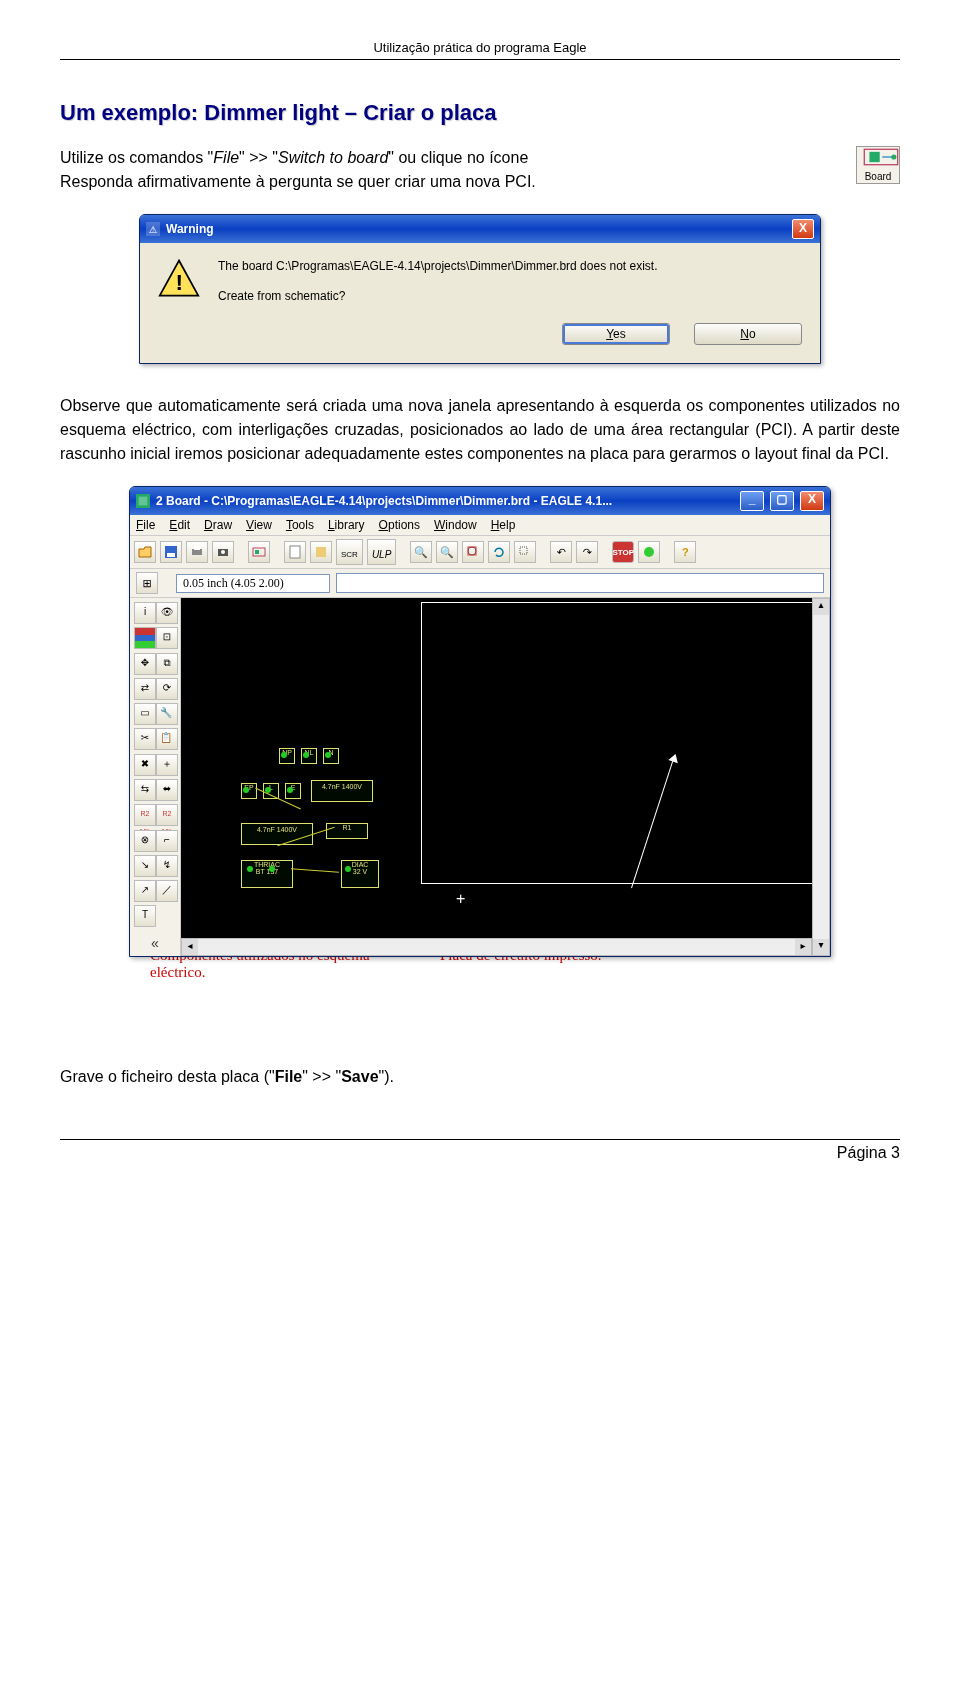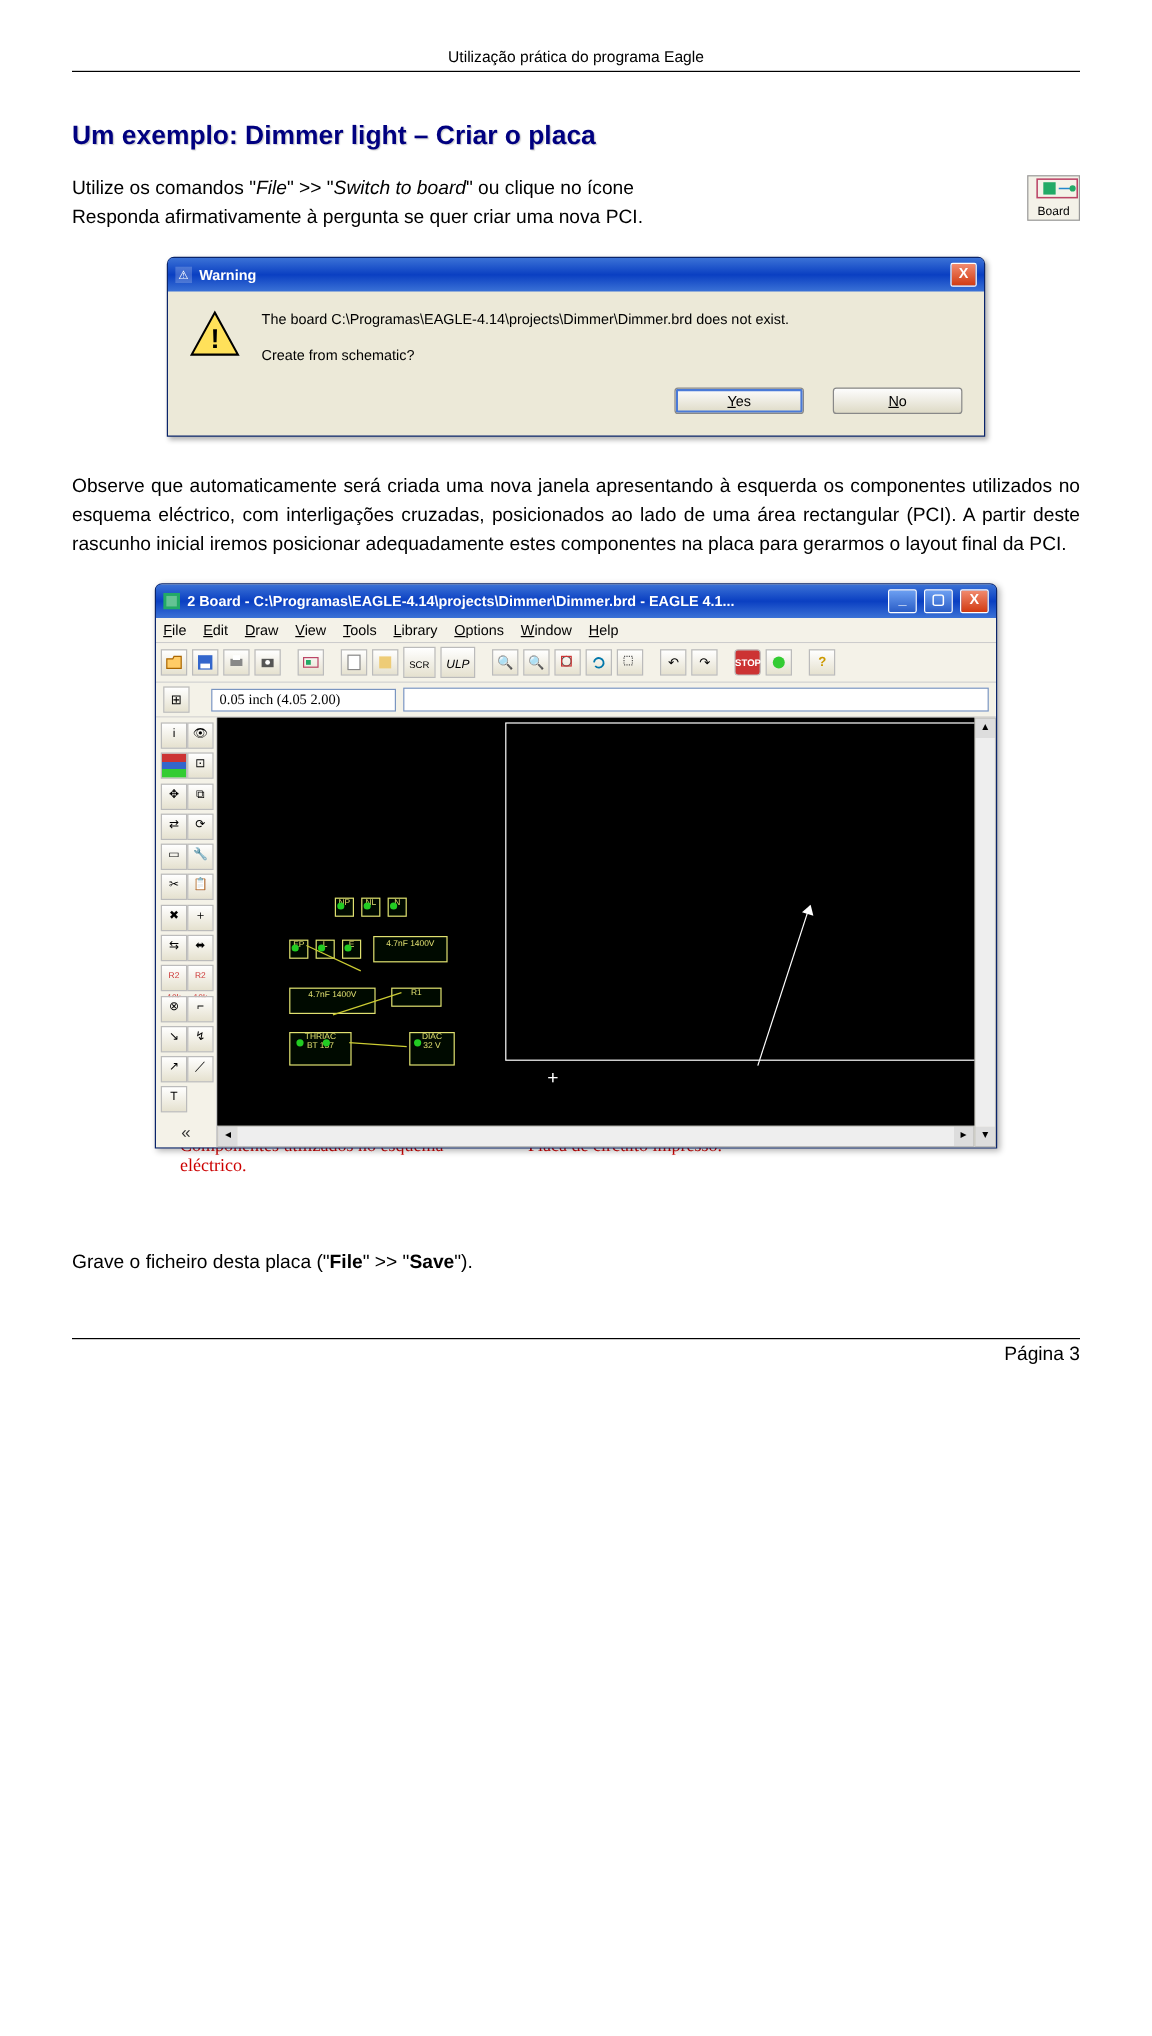--- a/index.html
+++ b/index.html
@@ -487,19 +487,19 @@
           <div class="arr">▾</div>
       </div>
     </div>
   </div>
 
   <div class="caption-row">
     <div class="c1">Componentes utilizados no esquema eléctrico.</div>
     <div class="c2">Placa de circuito impresso.</div>
   </div>
 
-  <p style="margin-top:60px">
+  <p style="margin-top:84px">
     <span>Grave o ficheiro desta placa ("</span><b>File</b><span>" &gt;&gt; "</span><b>Save</b><span>").</span>
   </p>
 
 
   <div class="doc-footer">Página 3</div>
 </div>
 
 </body></html>

